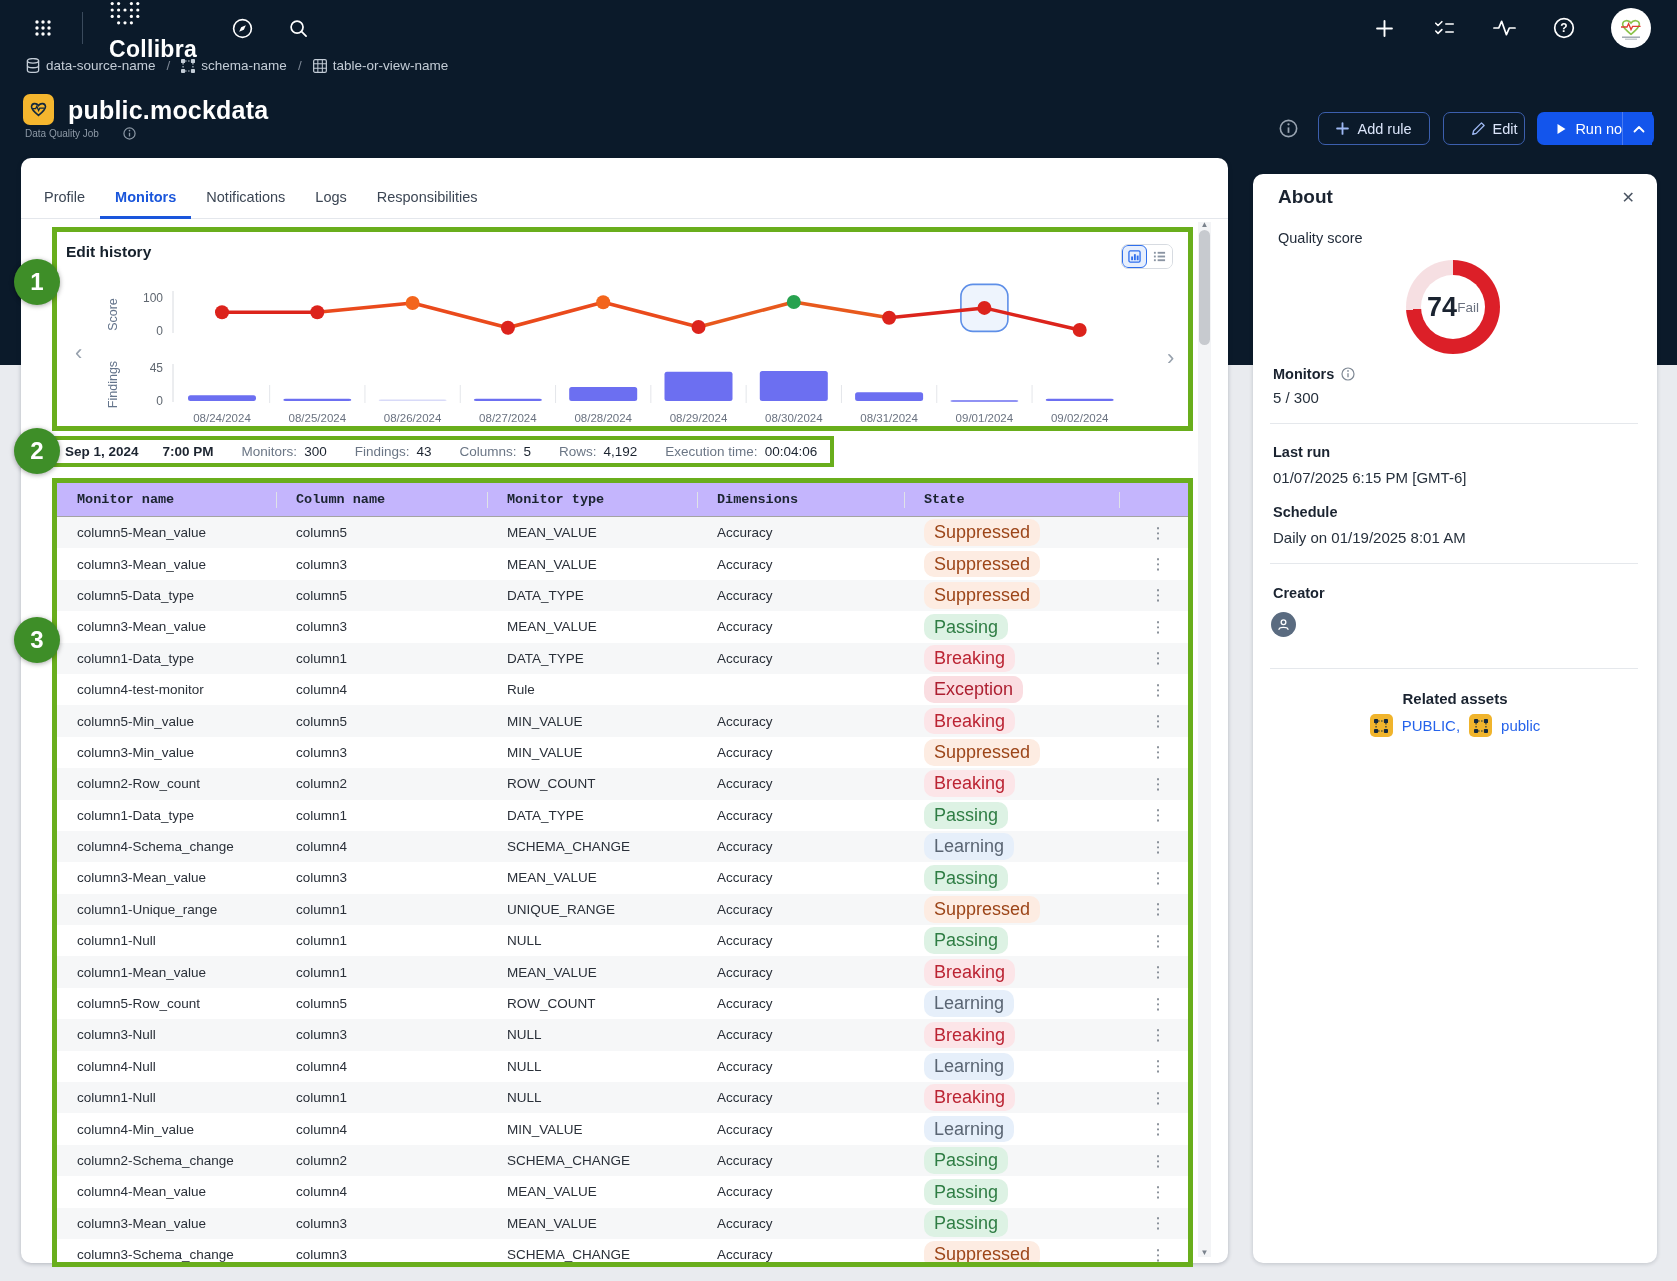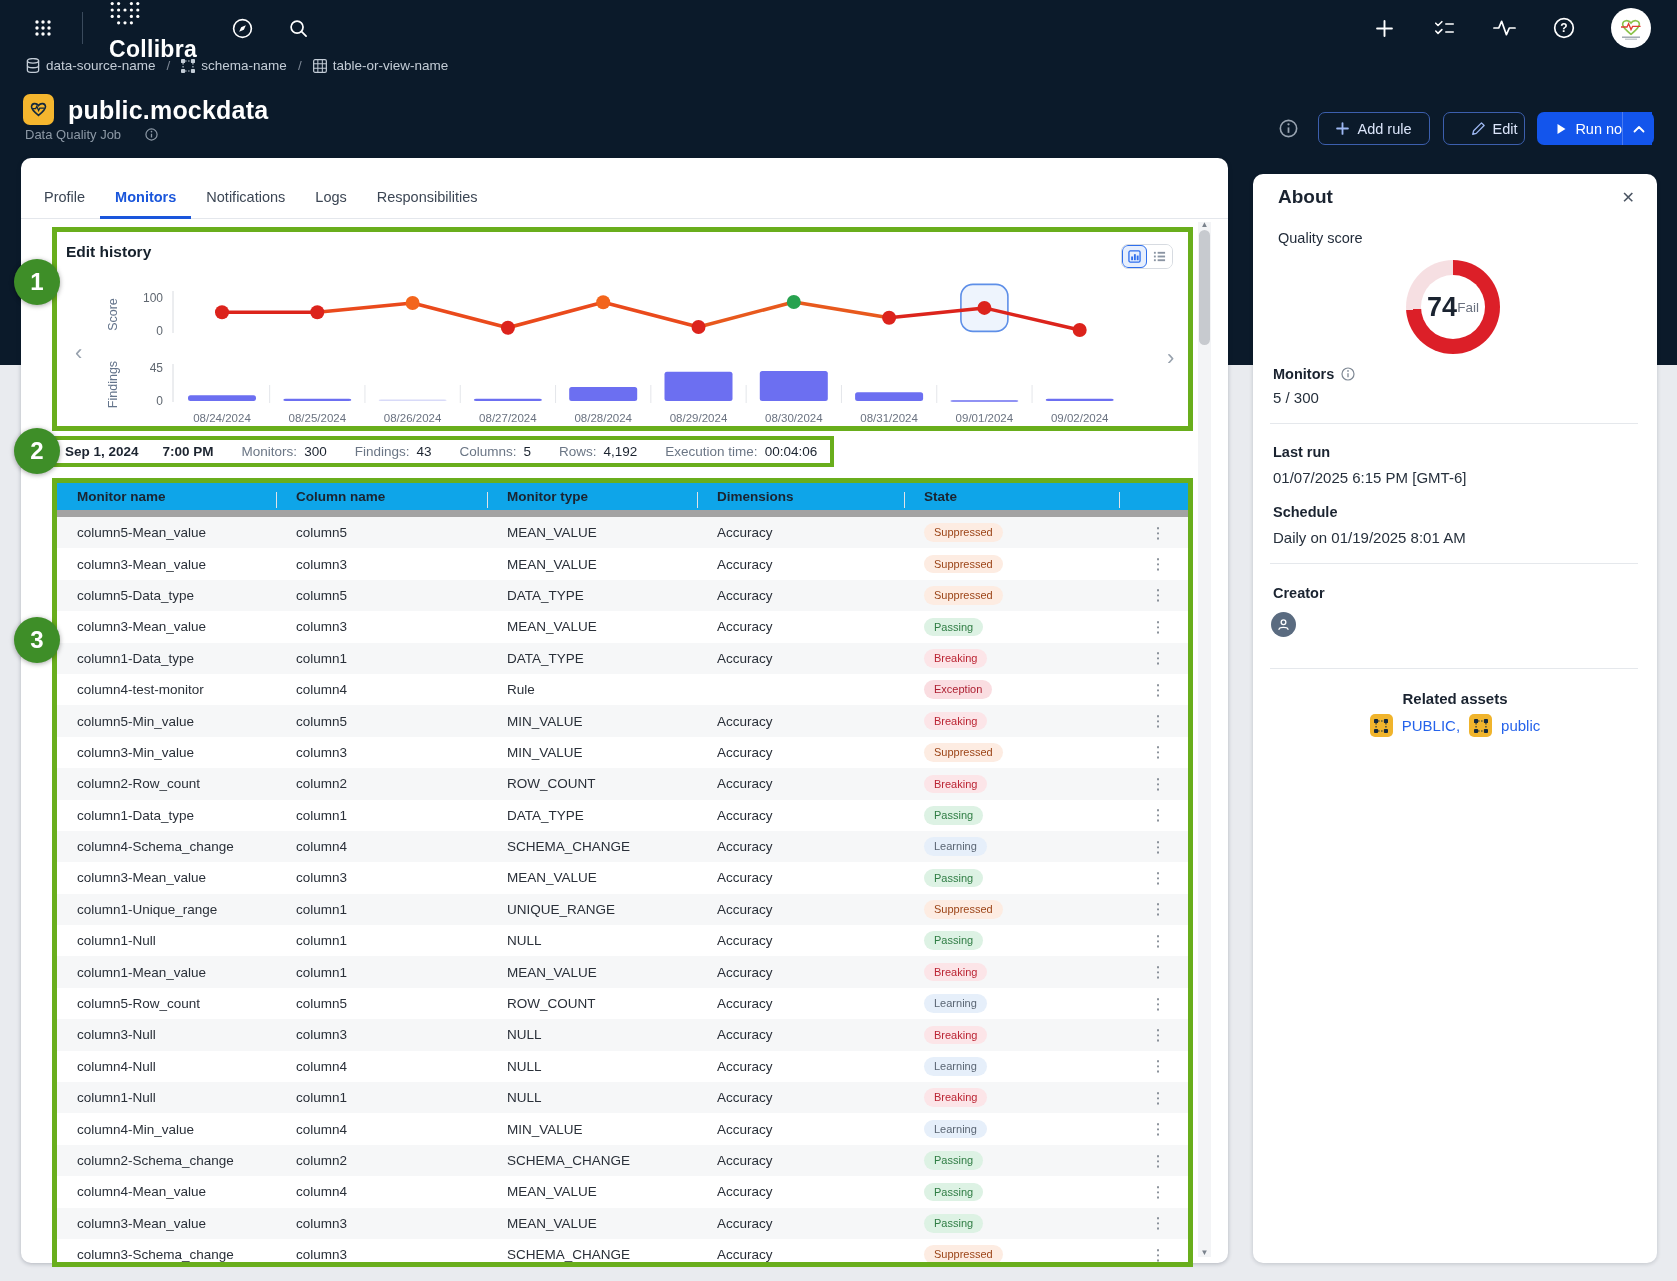--- a/index.html
+++ b/index.html
@@ -17,21 +17,21 @@
   .nav-icon { width:26px; height:26px; display:flex; align-items:center; justify-content:center; cursor:pointer; }
   .nav-right { position:absolute; right:0; top:0; height:56px; display:flex; align-items:center; gap:34px; padding-right:26px; }
   .avatar-circle { width:40px; height:40px; border-radius:50%; background:#fff; display:flex; flex-direction:column; align-items:center; justify-content:center; overflow:hidden; }
 
   
   .breadcrumb { position:absolute; left:26px; top:58px; display:flex; align-items:center; gap:7px; color:#c3ccd6; font-size:13.5px; }
   .crumb { display:flex; align-items:center; gap:6px; cursor:pointer; }
   .crumb-sep { color:#7d8896; margin:0 4px; }
   .job-icon { position:absolute; left:23px; top:94px; width:31px; height:31px; border-radius:7px; background:#f5b62e; display:flex; align-items:center; justify-content:center; }
   .page-title { position:absolute; left:68px; top:96px; font-size:25px; font-weight:700; color:#fff; letter-spacing:.2px; }
-  .page-subtitle { position:absolute; left:25px; top:127px; font-size:13px; color:#8d99a6; display:flex; align-items:center; gap:24px; }
+  .page-subtitle { position:absolute; left:25px; top:127px; font-size:10px; color:#8d99a6; display:flex; align-items:center; gap:24px; }
 
   
   .actions-info { position:absolute; left:1279px; top:119px; }
   .btn { position:absolute; height:33px; border-radius:7px; display:flex; align-items:center; justify-content:center; gap:8px; font-size:14.5px; cursor:pointer; }
   .btn-outline { border:1px solid #3c5fae; color:#dbe5fa; background:transparent; }
   .btn-add { left:1318px; top:112px; width:112px; }
   .btn-edit { left:1443px; top:112px; width:82px;padding-left:20px; }
   .btn-run { left:1537px; top:112px; width:115px; background:#1355ec; color:#fff; border-radius:7px 0 0 7px; }
   .run-split { position:absolute; left:1622px; top:112px; width:32px; height:33px; background:#1355ec; border-radius:0 7px 7px 0; border-left:1px solid #4a7bf0; display:flex; align-items:center; justify-content:center; cursor:pointer; }
 
@@ -53,27 +53,27 @@
   .ct-btn.active { background:#e7effd; outline:1px solid #2f6fed; outline-offset:-1px; border-radius:6px; }
   .chart-chevron { position:absolute; font-size:22px; color:#97a1ad; cursor:pointer; line-height:1; }
 
   
   .stats-row { display:flex; align-items:center; height:100%; padding-left:9px; font-size:13.5px; color:#1c2430; white-space:nowrap; }
   .stat-strong { font-weight:700; }
   .stat-label { color:#6b7685; margin-left:28px; margin-right:7px; }
   .stat-time { margin-left:24px; }
 
   
-  .thead { display:grid; grid-template-columns:219px 211px 210px 207px 215px 1fr; height:34px; align-items:center; background:#0ea5e9; border-bottom:7px solid #a3a3a3; }
+  .thead { display:grid; grid-template-columns:219px 211px 210px 207px 215px 1fr; height:34px; align-items:center; background:#c4b5fd; border-bottom:1px solid #a3a3a3;font-family:Liberation Mono, monospace; }
   .th { font-size:13.5px; font-weight:700; color:#1b2430; padding-left:20px; position:relative; height:100%; display:flex; align-items:center; }
   .th + .th::before { content:""; position:absolute; left:0; top:9px; height:16px; width:1px; background:#dfe3e8; }
   .trow { display:grid; grid-template-columns:219px 211px 210px 207px 215px 1fr; height:31.4px; align-items:center; font-size:13.5px; color:#2a3039; cursor:default; }
   .trow:nth-child(odd) { background:#f6f7f8; }
   .td { padding-left:20px; overflow:hidden; white-space:nowrap; }
-  .badge { display:inline-block; font-size:11px; padding:3px 10px; border-radius:10px; line-height:1.15; }
+  .badge { display:inline-block; font-size:18px; padding:3px 10px; border-radius:10px; line-height:1.15; }
   .badge.suppressed { background:#fdece2; color:#9c4518; }
   .badge.passing    { background:#ddf2e4; color:#2f7d44; }
   .badge.breaking   { background:#fce5e8; color:#bb2433; }
   .badge.exception  { background:#fadde1; color:#ad1f31; }
   .badge.learning   { background:#e6effa; color:#5a6573; }
   .kebab { text-align:center; color:#6e7680; font-size:15px; letter-spacing:1px; cursor:pointer; padding-right:10px; }
 
   
   .scroll-track { position:absolute; left:1177px; top:64px; width:13px; height:1035px; background:#f3f4f6; }
   .scroll-thumb { position:absolute; left:1px; top:8px; width:11px; height:115px; background:#c7cacf; border-radius:6px; }

